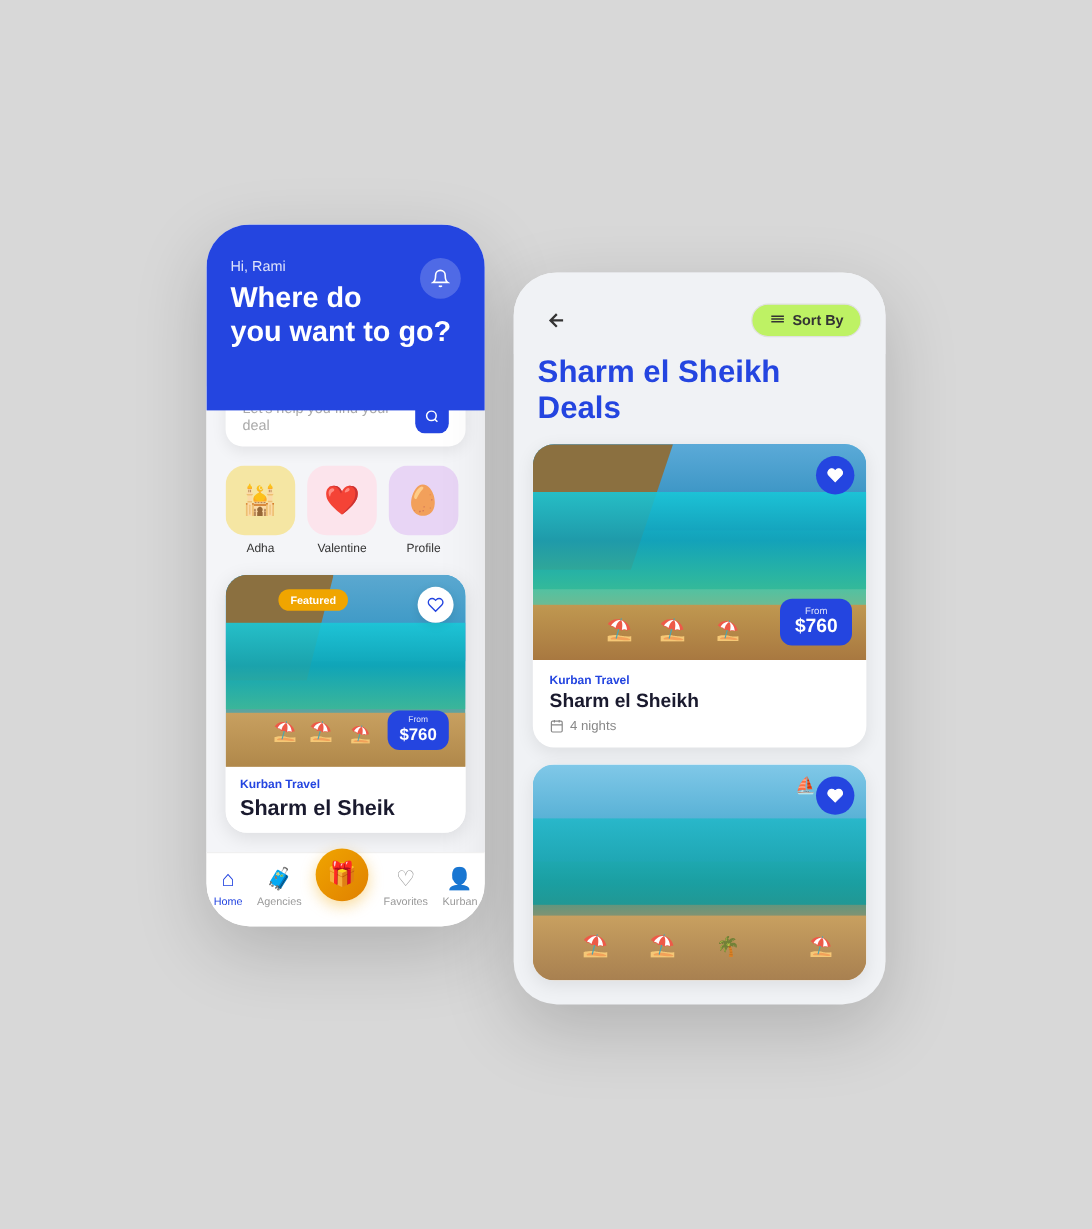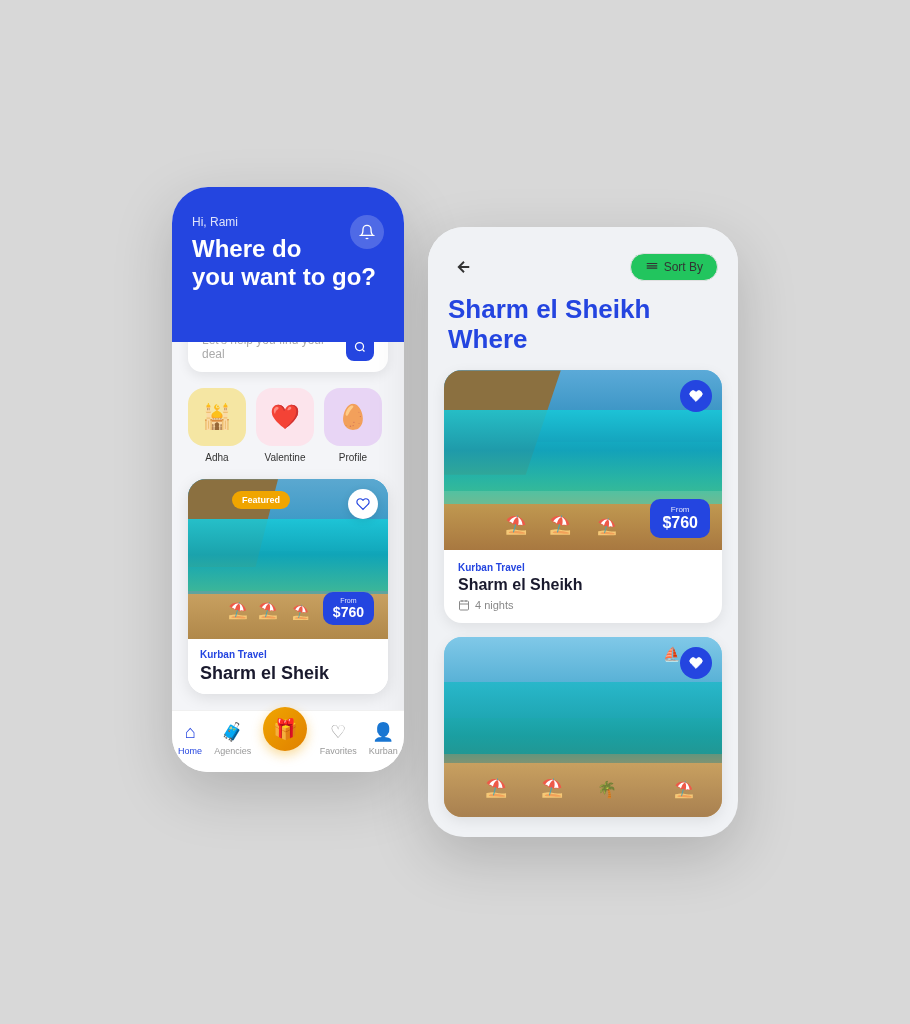--- a/index.html
+++ b/index.html
@@ -249,28 +249,28 @@
       align-items: center;
       justify-content: center;
       cursor: pointer;
       color: #333;
       font-size: 16px;
     }
     .sort-btn {
       display: flex;
       align-items: center;
       gap: 5px;
-      background: #22c55e;
+      background: #bef264;
       border: 1px solid #e0e0e0;
       border-radius: 20px;
       padding: 6px 14px;
       cursor: pointer;
       font-size: 12px;
       color: #333;
-      font-weight: 400;
+      font-weight: 700;
     }
     .phone2-title {
       padding: 0 20px 16px;
     }
     .phone2-title h2 {
       color: #2445e0;
       font-size: 26px;
       font-weight: 800;
       line-height: 1.15;
     }
@@ -469,21 +469,21 @@
             <line x1="21" y1="6" x2="3" y2="6"></line>
             <line x1="21" y1="14" x2="3" y2="14"></line>
         </svg>
         <span>Sort By</span>
       </div>
     </div>
 
     <div class="phone2-title">
       <h2>
         <span>Sharm el Sheikh</span><br>
-        <span>Where</span>
+        <span>Deals</span>
       </h2>
     </div>
 
     <div class="phone2-body">
 
       <div class="deal-card">
         <div class="deal-img">
           <div class="deal-img-bg">
             <div style="position:absolute;top:0;left:0;right:0;height:40%;background:linear-gradient(180deg,#5baad8 0%,#2888b8 100%);"></div>
             <div style="position:absolute;top:0;left:0;width:42%;height:58%;background:#8b7040;clip-path:polygon(0 0,100% 0,70% 100%,0 100%);"></div>

